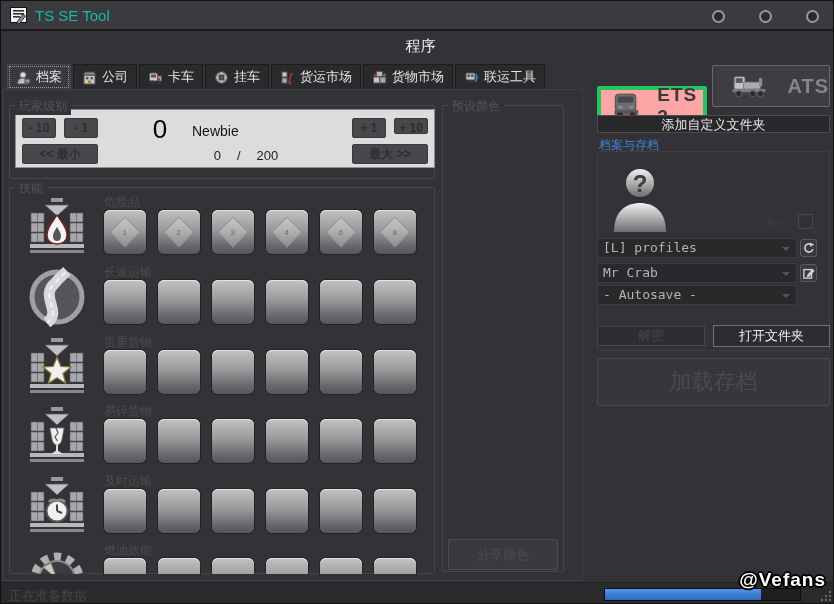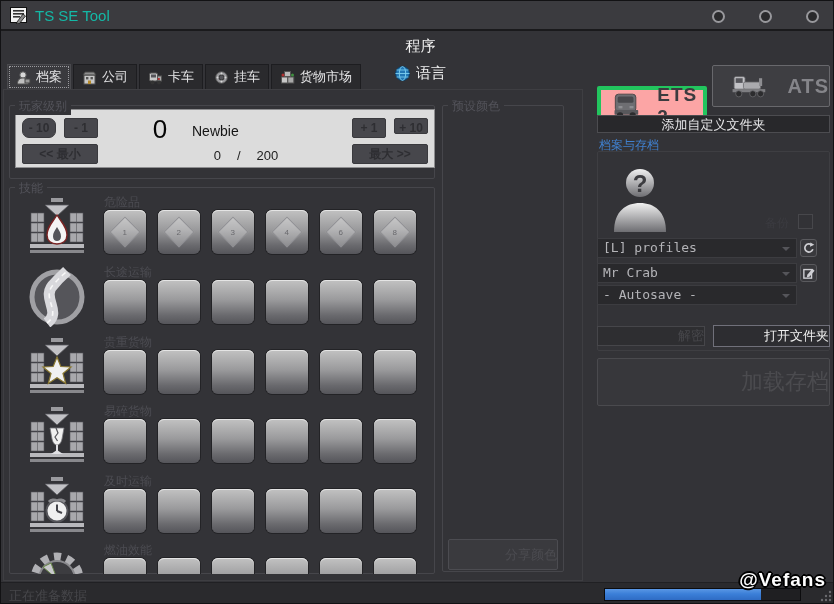--- a/index.html
+++ b/index.html
@@ -80,21 +80,21 @@
   
   #statusbar { position:absolute; left:0; top:581px; width:834px; height:23px;
     background:#2a2a2d; border-top:1px solid #202023; }
   #statustext { position:absolute; left:8px; top:4px; font-size:13px; color:#46464a; }
   #progress { position:absolute; left:603px; top:5px; width:197px; height:13px;
     background:#1f1f22; border:1px solid #0c0c0e; }
   #progress-fill { height:100%; background:linear-gradient(#5a97e4,#3b7fd8 45%,#2f6cc4); }
   #grip { position:absolute; right:3px; bottom:3px; }
   #watermark { position:absolute; right:7px; top:568px; font-size:19px; font-weight:bold; color:#ffffff; letter-spacing:1px;
     text-shadow:-2px 0 #000, 2px 0 #000, 0 -2px #000, 0 2px #000, -1px -1px #000, 1px 1px #000, -1px 1px #000, 1px -1px #000; z-index:5; }
-  button { cursor:default; font-family:"Liberation Sans", sans-serif;text-align:right; }
+  button { cursor:default; font-family:"Liberation Sans", sans-serif; }
 </style>
 </head>
 <body>
 
 <div id="window">
 
   <div id="titlebar">
     <svg class="app-icon" viewBox="0 0 17 17">
       <rect x="0.5" y="0.5" width="16" height="15" fill="#f2f2f2" stroke="#111"></rect>
       <rect x="3" y="3" width="11" height="1.6" fill="#333"></rect>
@@ -165,36 +165,56 @@
           <circle cx="7.5" cy="7.5" r="2.6" fill="#55555a" stroke="#333"></circle>
           <circle cx="7.5" cy="3.6" r="1" fill="#d8d8d8"></circle>
           <circle cx="7.5" cy="11.4" r="1" fill="#d8d8d8"></circle>
           <circle cx="3.6" cy="7.5" r="1" fill="#d8d8d8"></circle>
           <circle cx="11.4" cy="7.5" r="1" fill="#d8d8d8"></circle>
         </svg>
         <span>挂车</span>
       </div>
       <div class="tab">
         <svg width="15" height="15" viewBox="0 0 15 15">
+          <rect x="2" y="2" width="5" height="5" fill="#c8c8c8" stroke="#555"></rect>
+          <rect x="2" y="8" width="5" height="5" fill="#b0b0b0" stroke="#555"></rect>
+          <path d="M9 13 L11 4 L13 4" fill="none" stroke="#b03030" stroke-width="1.6"></path>
+          <circle cx="10" cy="13.5" r="1.4" fill="#555"></circle>
+        </svg>
+        <span>货运市场</span>
+      </div>
+      <div class="tab">
+        <svg width="15" height="15" viewBox="0 0 15 15">
           <rect x="1.5" y="7" width="6" height="6" fill="#c8c8c8" stroke="#555"></rect>
           <rect x="7.8" y="7" width="6" height="6" fill="#a8a8a8" stroke="#555"></rect>
           <rect x="4.5" y="1.5" width="6" height="5" fill="#b8b8b8" stroke="#555"></rect>
           <circle cx="12.5" cy="5" r="1.5" fill="#3f8f3f"></circle>
           <circle cx="3" cy="5" r="1.5" fill="#b03030"></circle>
         </svg>
         <span>货物市场</span>
       </div>
+      <div class="tab">
+        <svg width="15" height="15" viewBox="0 0 15 15">
+          <rect x="2" y="3" width="9" height="7" rx="1" fill="#c0c0c0" stroke="#555"></rect>
+          <rect x="3.5" y="4.5" width="2.5" height="2.5" fill="#55555a"></rect>
+          <rect x="7" y="4.5" width="2.5" height="2.5" fill="#55555a"></rect>
+          <circle cx="4.5" cy="11.5" r="1.6" fill="#333"></circle>
+          <circle cx="8.5" cy="11.5" r="1.6" fill="#333"></circle>
+          <path d="M11 12 C13 10 13.5 7 12 4" fill="none" stroke="#3a7fc0" stroke-width="1.6"></path>
+        </svg>
+        <span>联运工具</span>
+      </div>
     </div>
 
   <div id="leftpanel"></div>
 
   <div class="groupbox" style="left:8px; top:104px; width:426px; height:74px;"></div>
   <span class="grouplabel" style="left:14px; top:97px;">玩家级别</span>
   <div id="pl-panel">
-    <button class="dkbtn" style="left:6px; top:8px; width:34px; height:20px;border-radius:7px;">- 10</button>
+    <button class="dkbtn" style="left:6px; top:8px; width:34px; height:20px;">- 10</button>
     <button class="dkbtn" style="left:48px; top:8px; width:34px; height:20px;">- 1</button>
     <button class="dkbtn" style="left:6px; top:34px; width:76px; height:20px;">&lt;&lt; 最小</button>
     <div id="pl-level">0</div>
     <div id="pl-rank">Newbie</div>
     <div id="pl-exp"><span>0</span><span>/</span><span>200</span></div>
     <button class="dkbtn" style="left:336px; top:8px; width:34px; height:20px;">+ 1</button>
     <button class="dkbtn" style="left:378px; top:8px; width:34px; height:16px;">+ 10</button>
     <button class="dkbtn" style="left:336px; top:34px; width:76px; height:20px;">最大 &gt;&gt;</button>
   </div>
 

